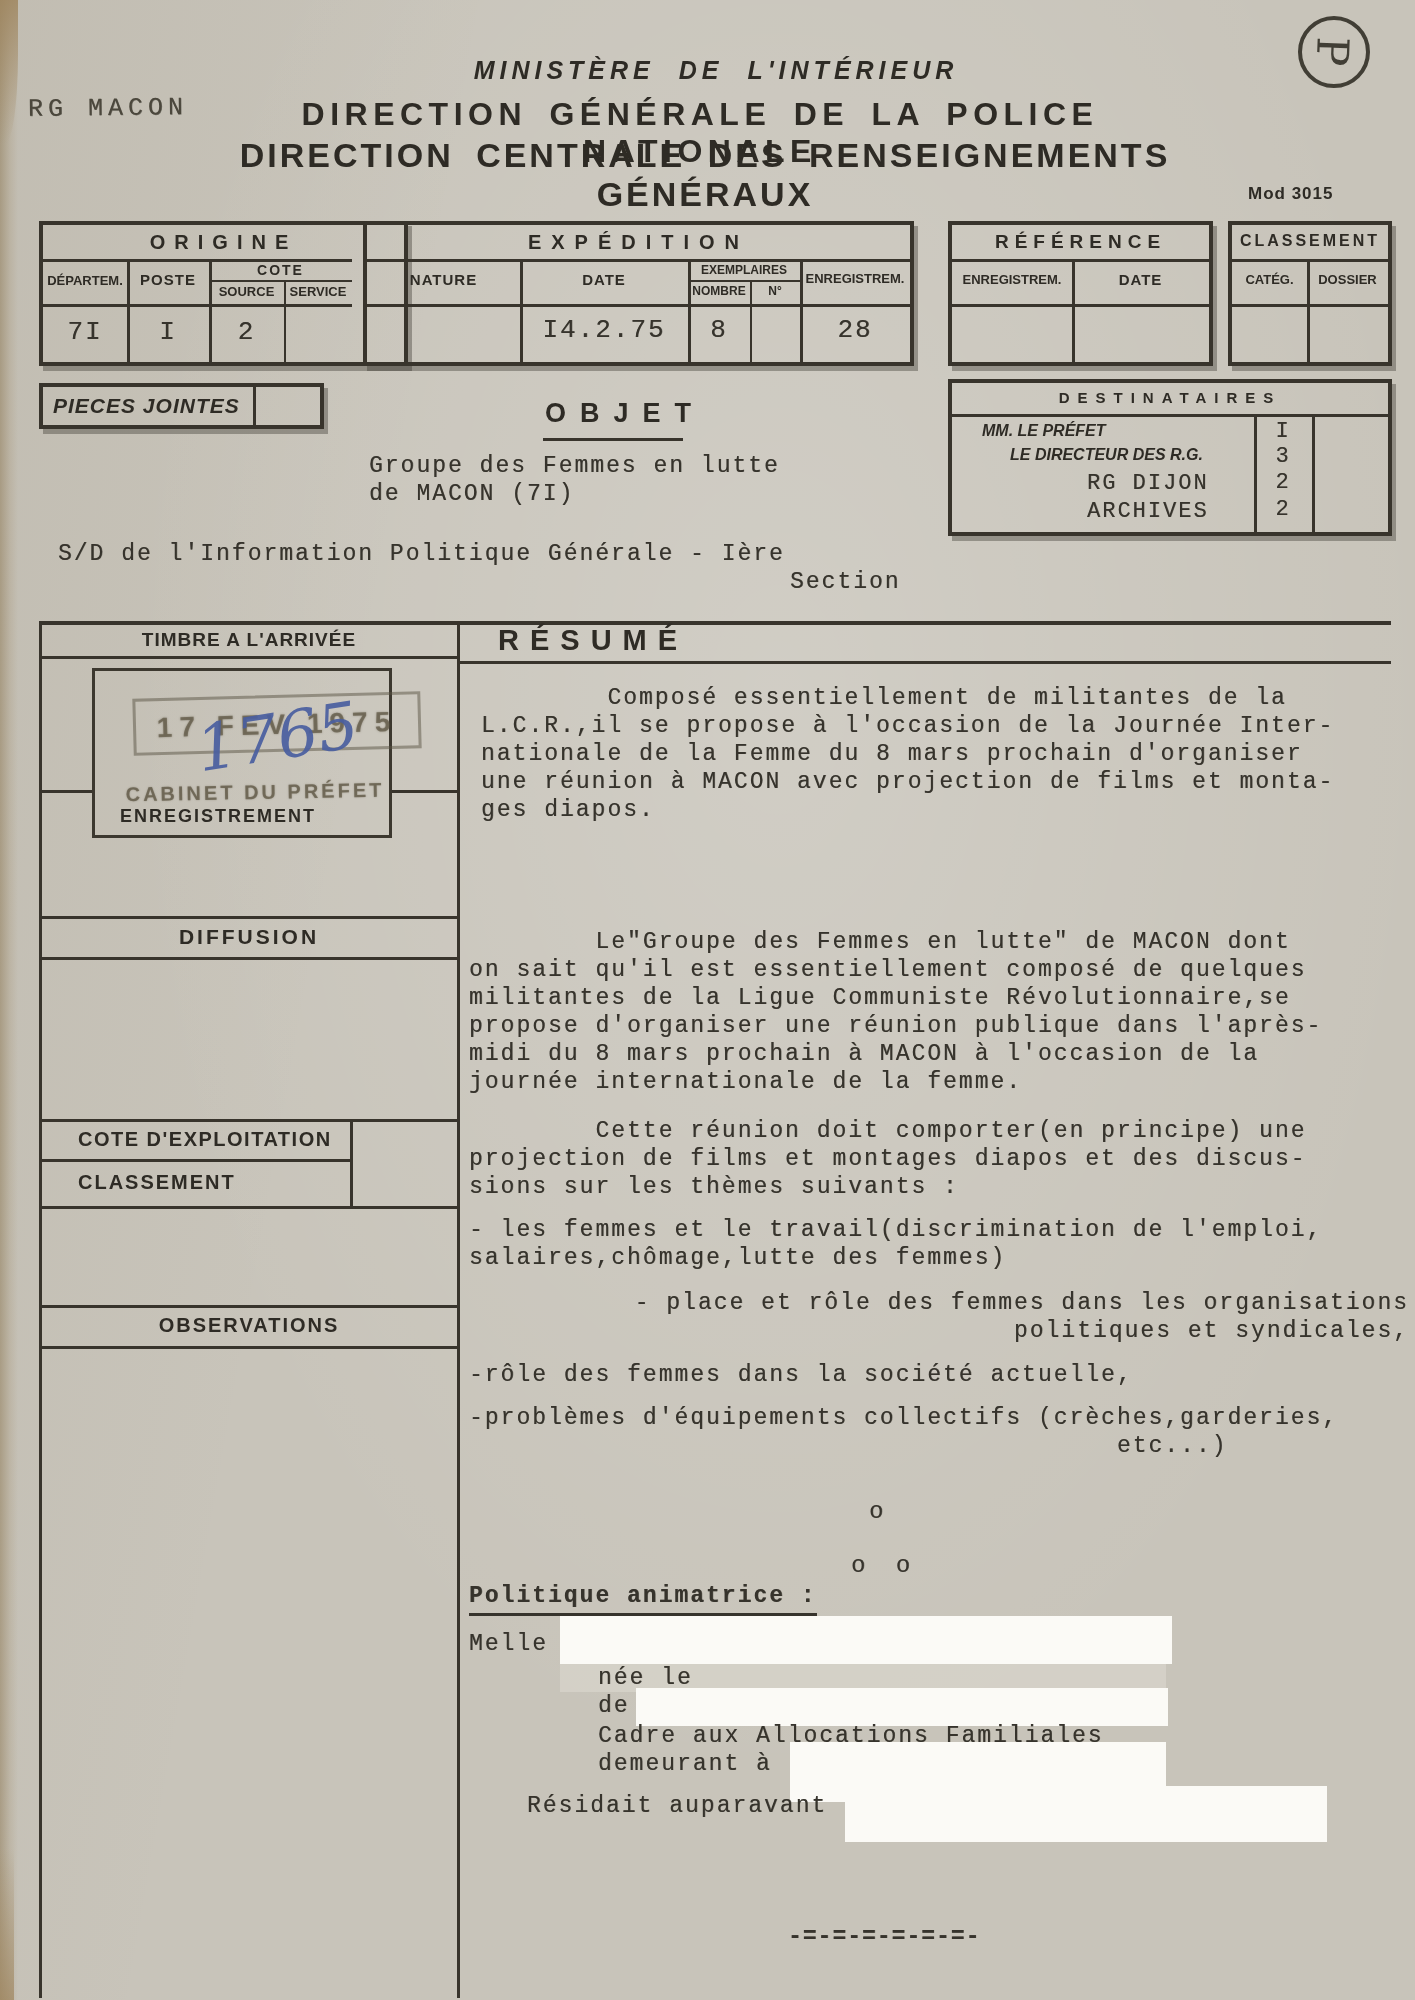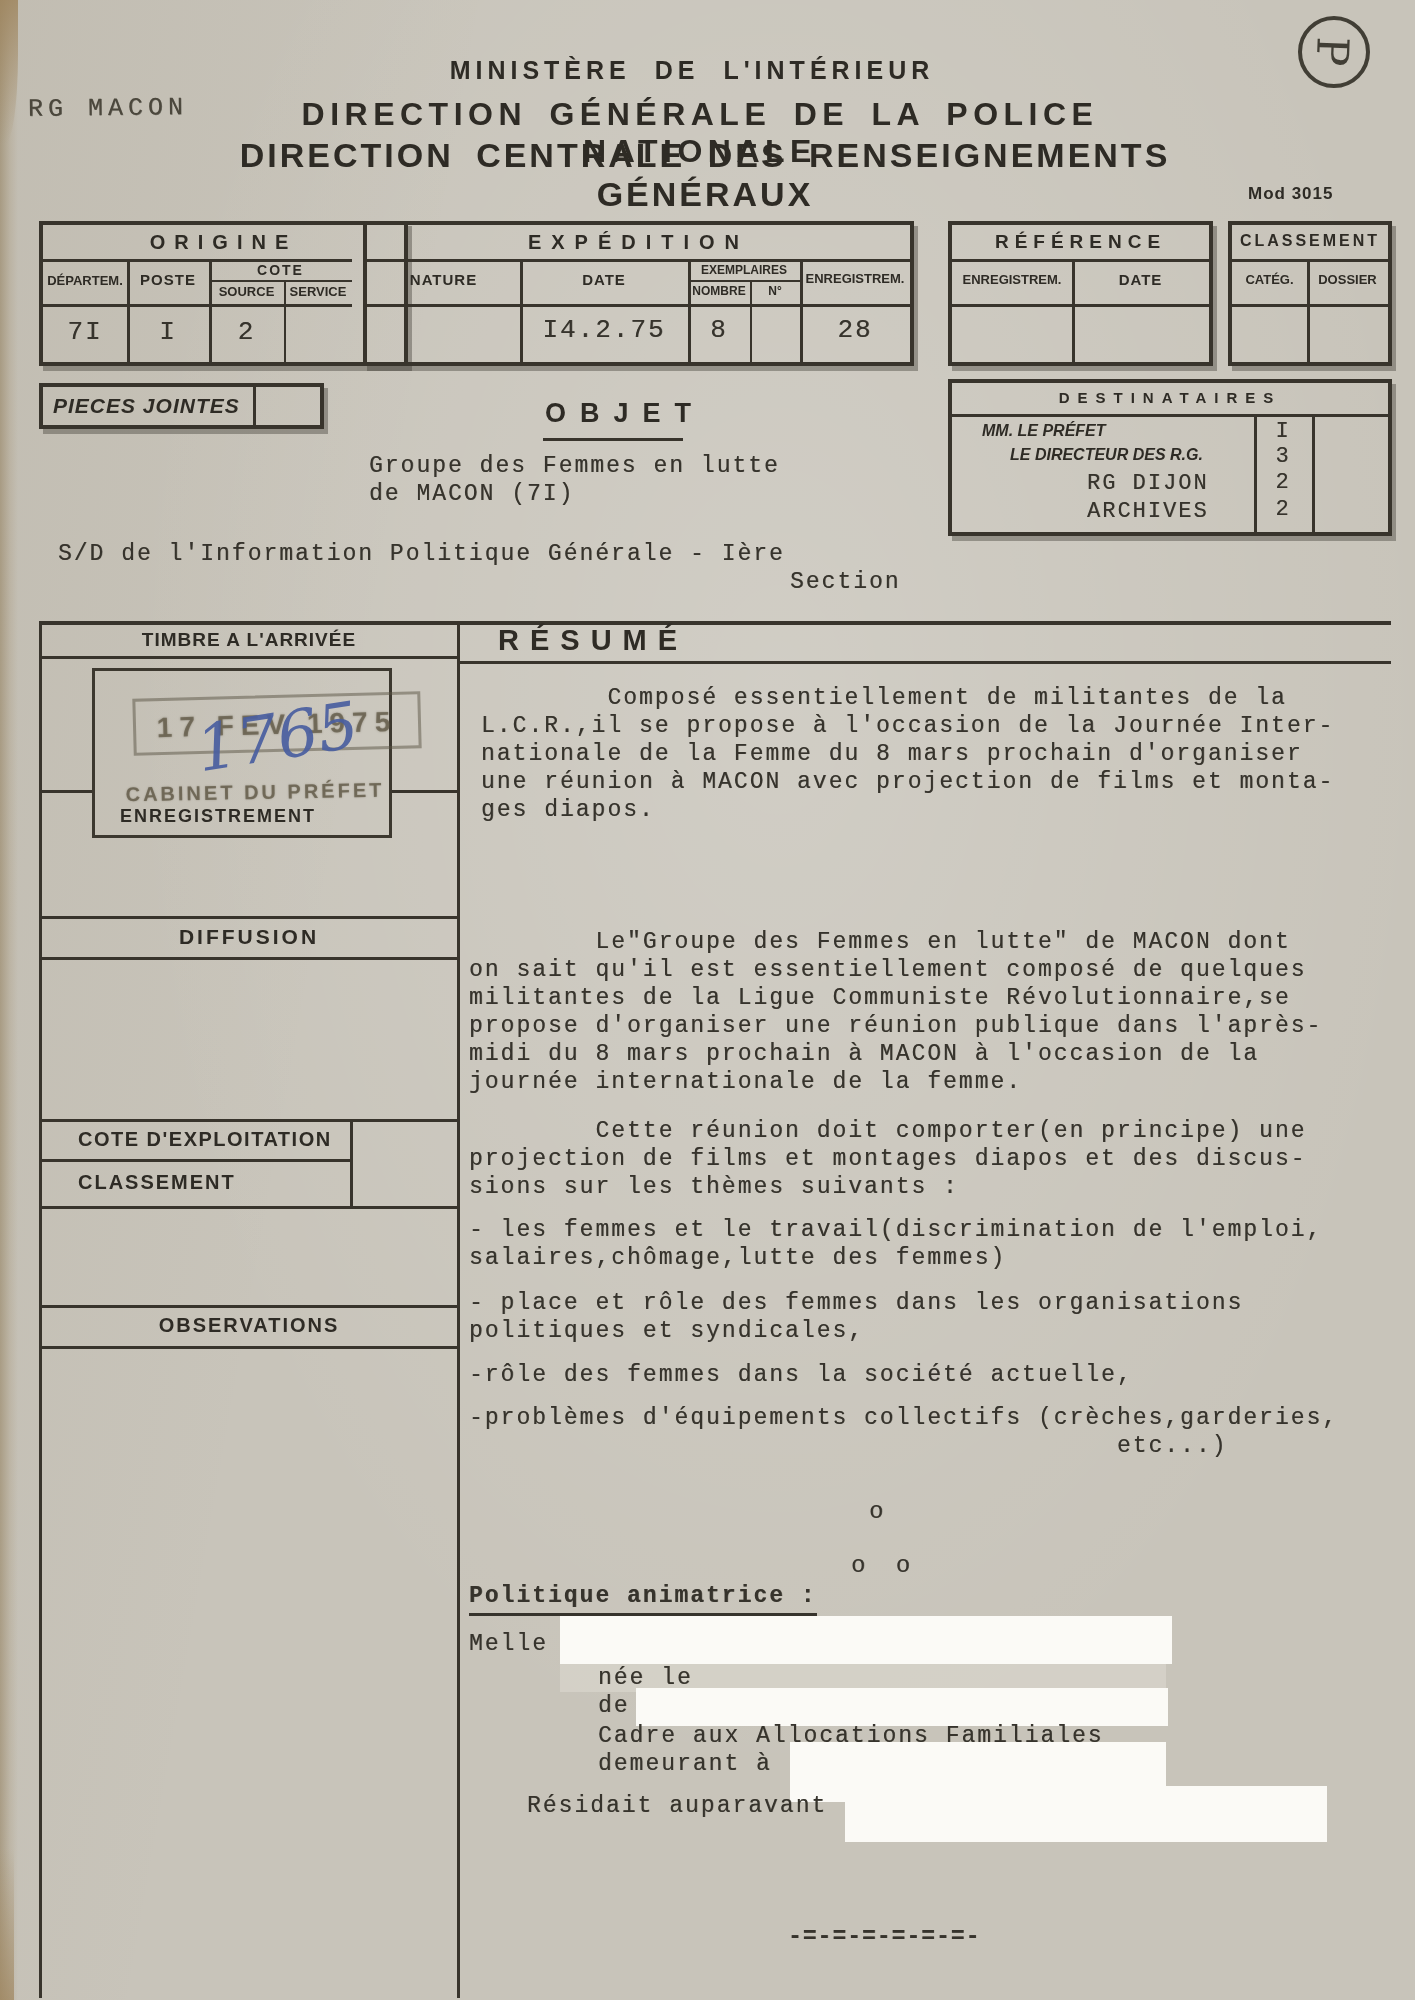--- a/index.html
+++ b/index.html
@@ -26,21 +26,21 @@
 <body>
 
 <div id="page">
 
   <div class="abs" style="left:0;top:0;width:18px;height:2000px;background:linear-gradient(to right, rgba(141,120,83,.5), rgba(160,140,105,.22) 55%, transparent);"></div>
   <div class="abs" style="left:-4px;top:-6px;width:22px;height:150px;background:linear-gradient(to bottom, rgba(158,132,92,.85), rgba(158,132,92,0));border-radius:0 0 60% 0;"></div>
   <div class="abs" style="left:-4px;top:1848px;width:18px;height:152px;background:linear-gradient(to top, rgba(158,132,92,.7), rgba(158,132,92,0));"></div>
 
   <div class="tw z3" style="left:28px;top:94px;font-size:25px;letter-spacing:5px;color:#4b473c;transform:rotate(-.6deg);">RG MACON</div>
 
-  <div class="lbl ctr" style="left:292px;top:56px;width:800px;font-size:25px;font-weight:600;letter-spacing:5px;word-spacing:12px;">MINISTÈRE DE L'INTÉRIEUR</div>
+  <div class="lbl ctr" style="left:316px;top:56px;width:800px;font-size:25px;font-weight:600;letter-spacing:5px;word-spacing:12px;font-style:italic;">MINISTÈRE DE L'INTÉRIEUR</div>
   <div class="lbl ctr" style="left:200px;top:96px;width:1000px;font-size:32px;font-weight:700;letter-spacing:5.5px;word-spacing:8px;">DIRECTION GÉNÉRALE DE LA POLICE NATIONALE</div>
   <div class="lbl ctr" style="left:145px;top:136px;width:1120px;font-size:34px;font-weight:600;letter-spacing:3px;word-spacing:10px;">DIRECTION CENTRALE DES RENSEIGNEMENTS GÉNÉRAUX</div>
 
   <div class="abs" style="left:1298px;top:16px;width:72px;height:72px;border:4px solid #413e35;border-radius:50%;box-sizing:border-box;">
     <span style="position:absolute;left:16px;top:6px;font-family:'DejaVu Serif',serif;font-size:44px;color:#413e35;display:inline-block;transform:rotate(92deg);">P</span>
   </div>
 
   <div class="lbl" style="left:1248px;top:184px;font-size:17px;font-weight:600;letter-spacing:1px;">Mod 3015</div>
 
   <div class="tbox" style="left:39px;top:221px;width:369px;height:145px;">
@@ -171,21 +171,21 @@
 on sait qu'il est essentiellement composé de quelques
 militantes de la Ligue Communiste Révolutionnaire,se
 propose d'organiser une réunion publique dans l'après-
 midi du 8 mars prochain à MACON à l'occasion de la
 journée internationale de la femme.</div>
   <div class="tw tw23 z3" style="left:469px;top:1117px;width:940px;">        Cette réunion doit comporter(en principe) une
 projection de films et montages diapos et des discus-
 sions sur les thèmes suivants :</div>
   <div class="tw tw23 z3" style="left:469px;top:1216px;width:940px;">- les femmes et le travail(discrimination de l'emploi,
 salaires,chômage,lutte des femmes)</div>
-  <div class="tw tw23 z3" style="left:469px;top:1289px;width:940px;">- place et rôle des femmes dans les organisations
+  <div class="tw tw23 z3" style="left:469px;top:1289px;width:940px;text-align:right;">- place et rôle des femmes dans les organisations
 politiques et syndicales,</div>
   <div class="tw tw23 z3" style="left:469px;top:1361px;width:940px;">-rôle des femmes dans la société actuelle,</div>
   <div class="tw tw23 z3" style="left:469px;top:1404px;width:940px;">-problèmes d'équipements collectifs (crèches,garderies,
                                          etc...)</div>
 
   <div class="tw" style="left:869px;top:1498px;font-size:24px;">o</div>
   <div class="tw" style="left:851px;top:1530px;font-size:24px;letter-spacing:8px;margin-top:22px;">o o</div>
 
   <div class="tw z3" style="left:469px;top:1583px;font-size:23px;font-weight:700;border-bottom:3px solid #36332c;padding-bottom:4px;display:inline-block;">Politique animatrice :</div>
 

